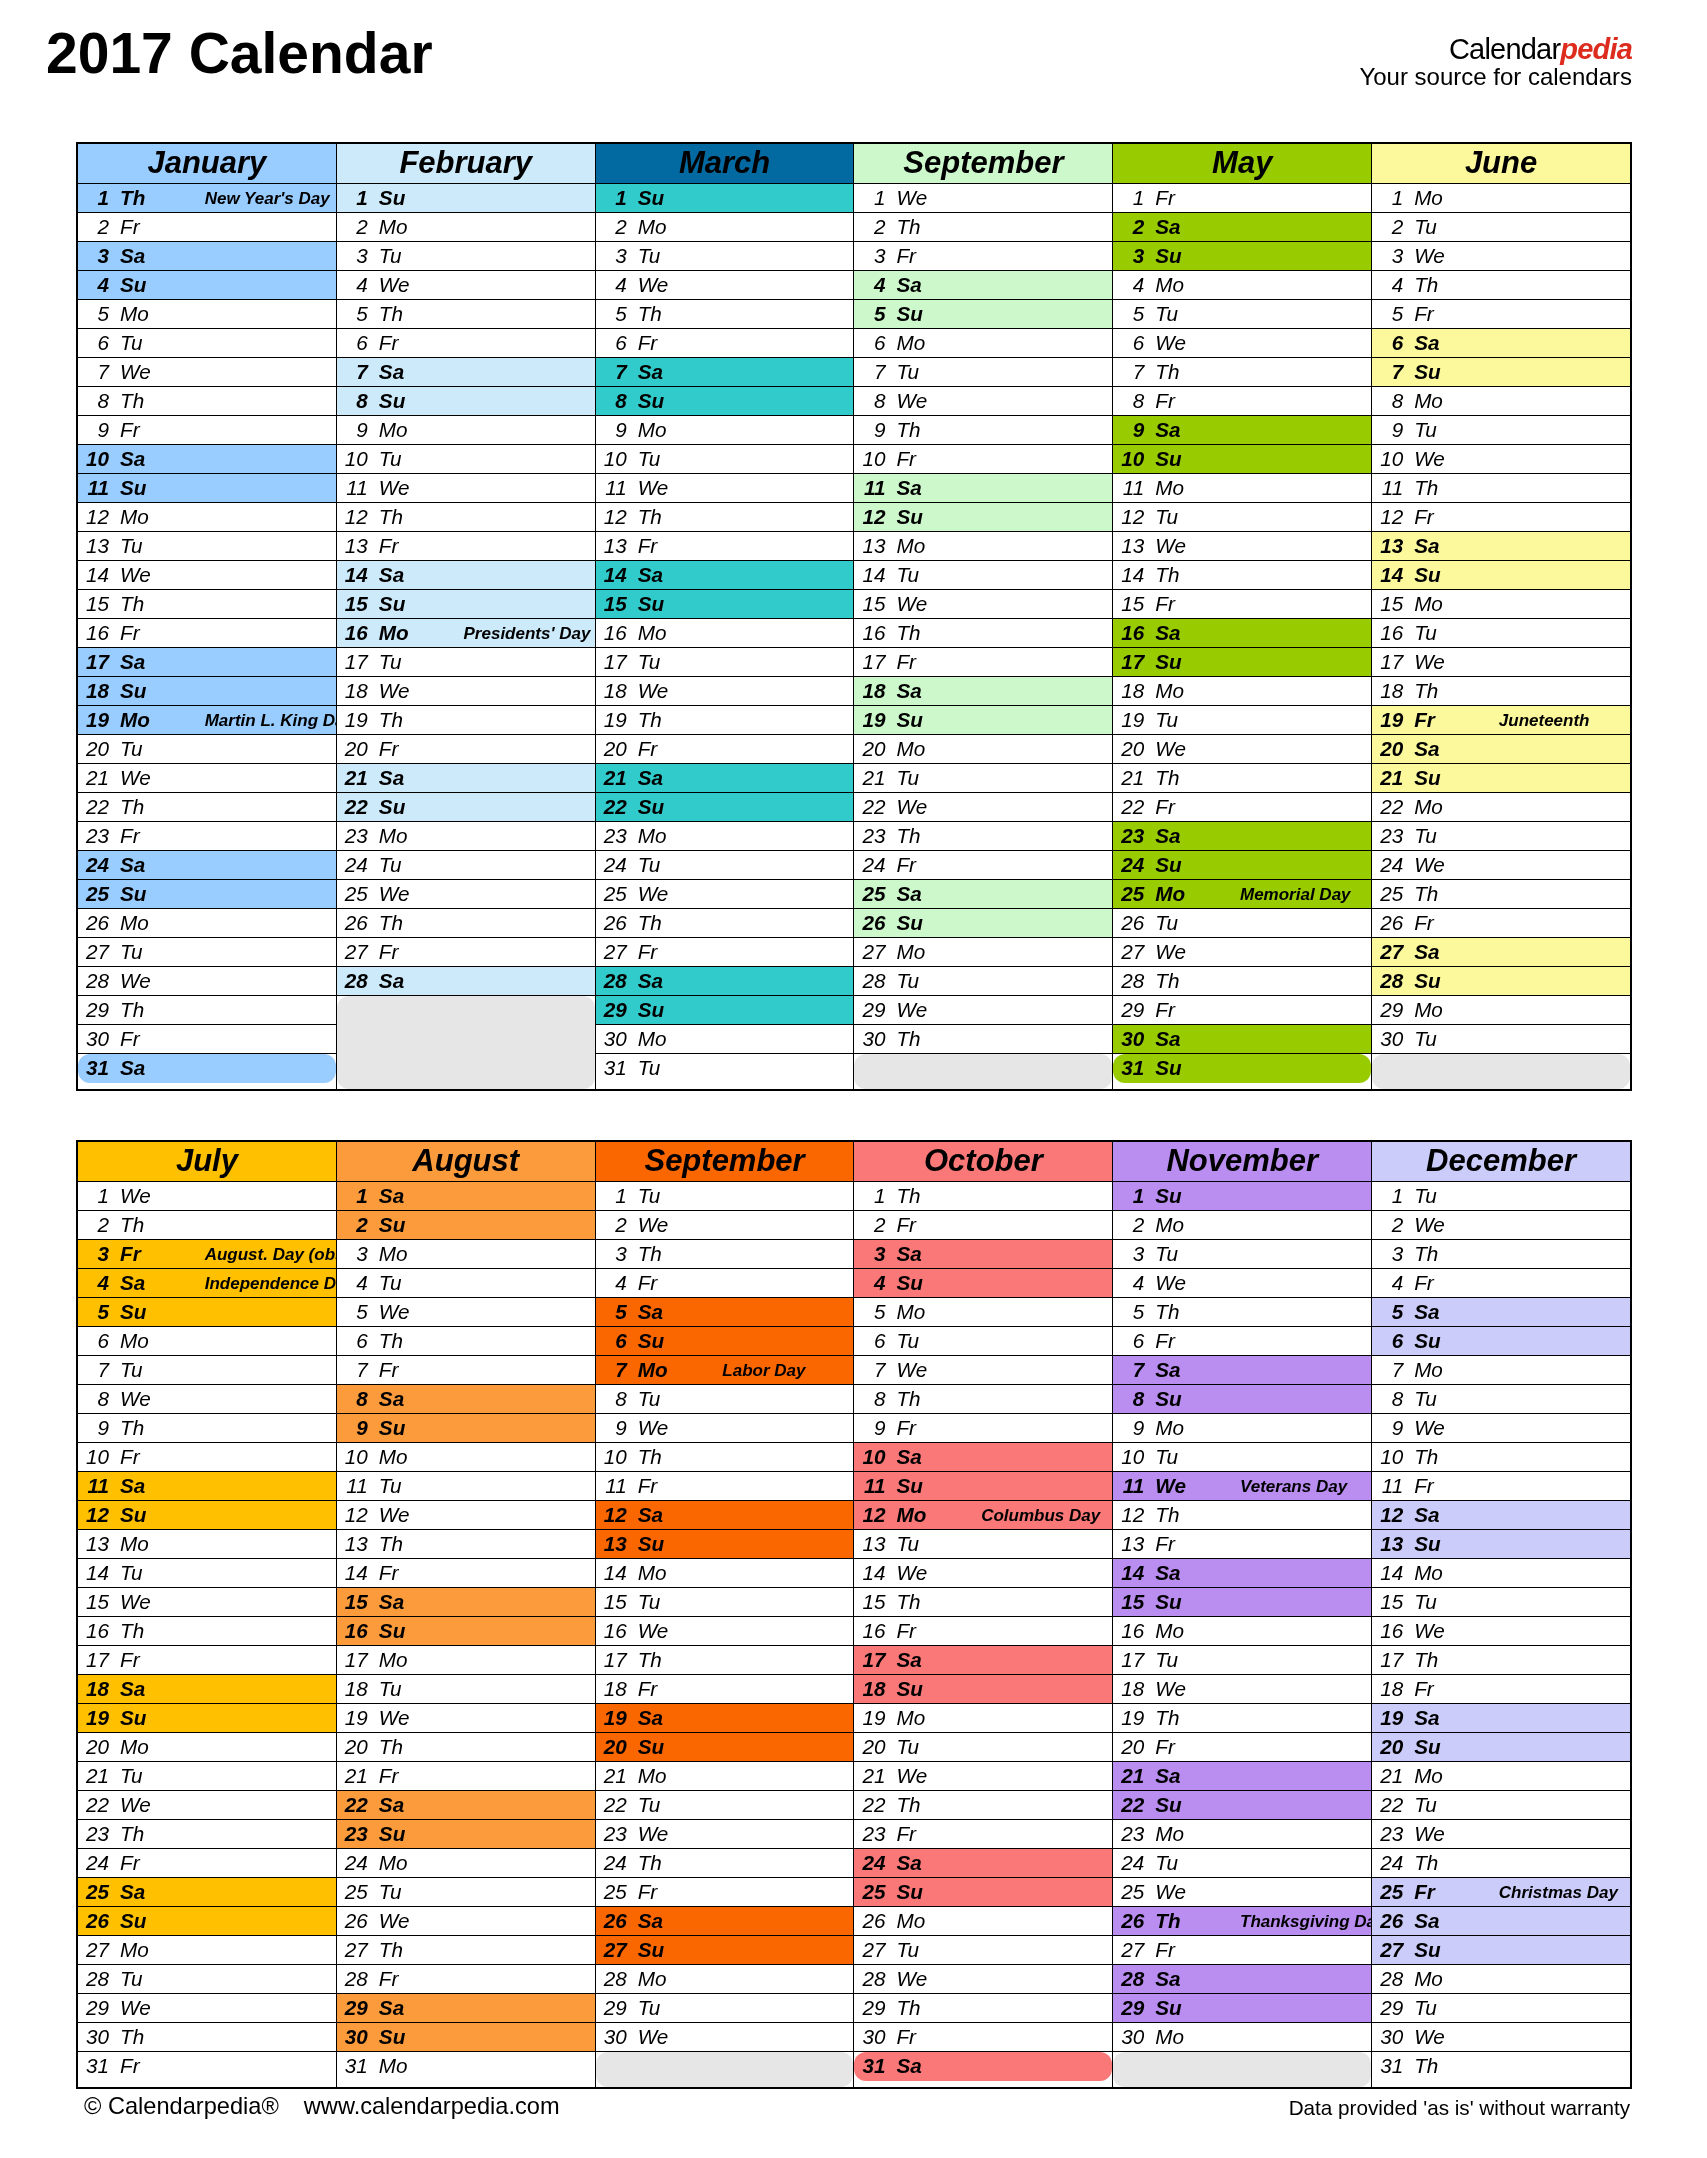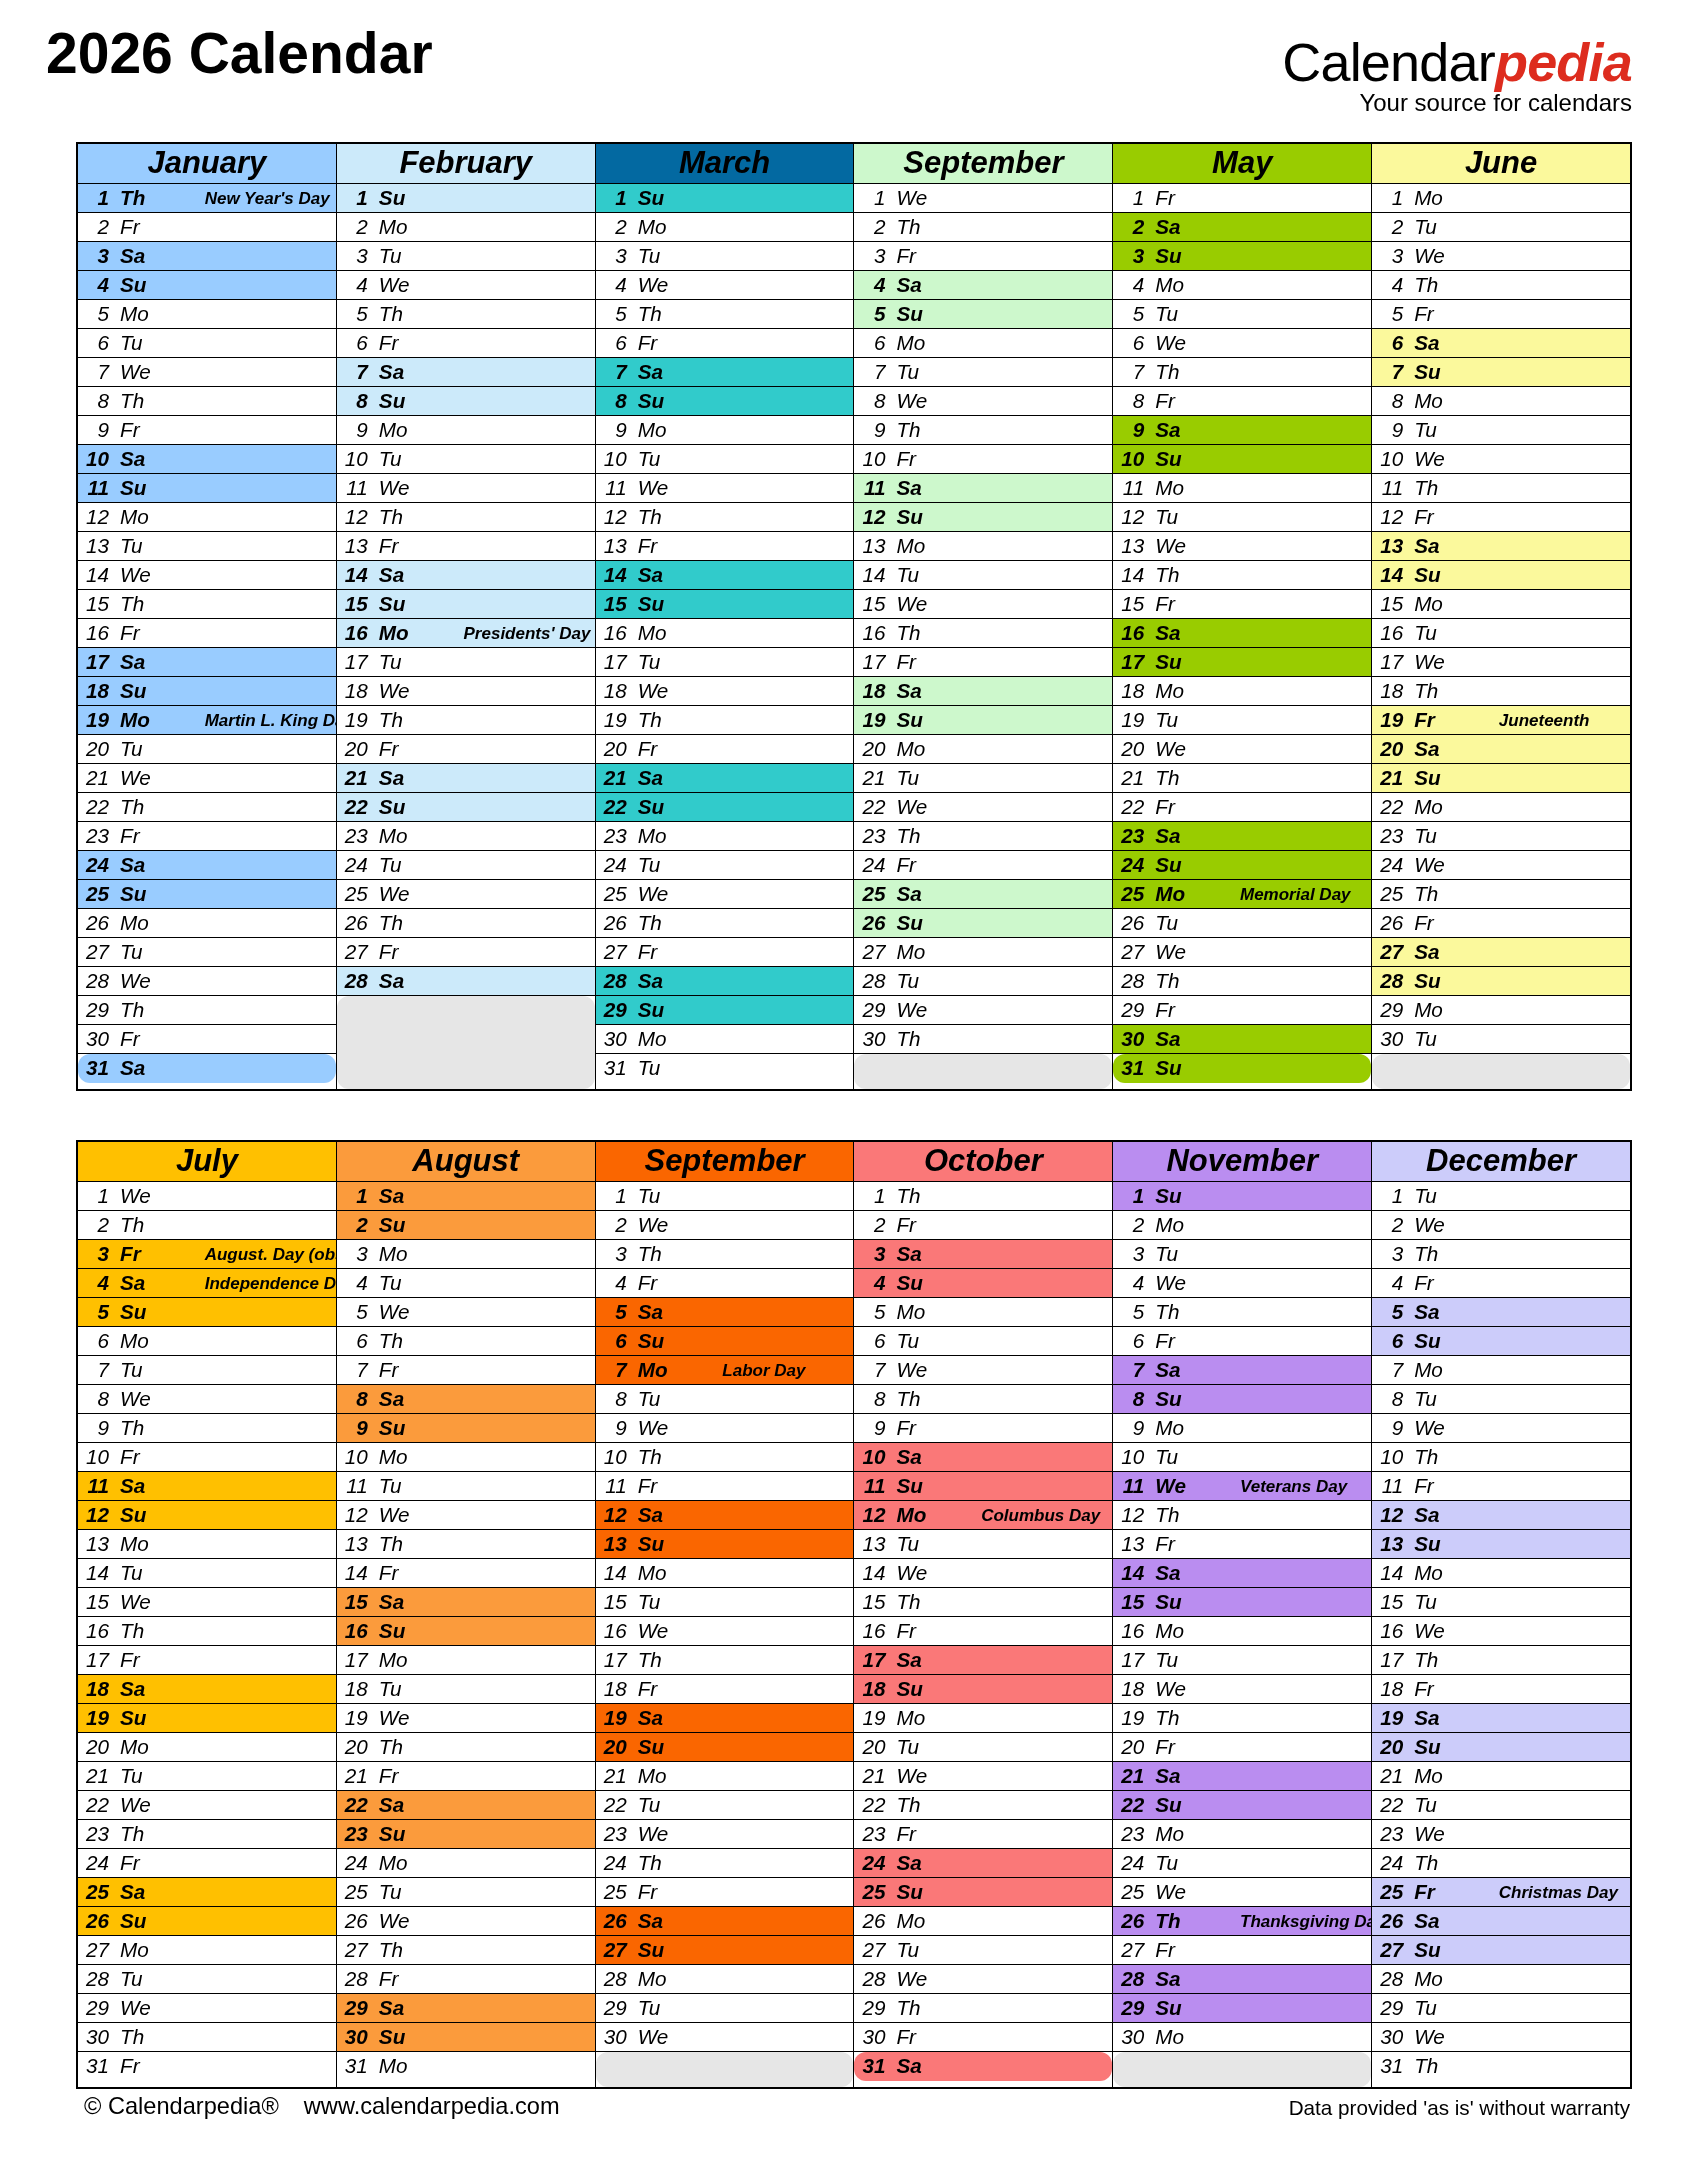--- a/index.html
+++ b/index.html
@@ -7,21 +7,21 @@
   body {
     width:1708px; height:2159px; position:relative;
     background:#ffffff; color:#000;
     font-family:"Liberation Sans", sans-serif;
   }
   .page-title {
     position:absolute; left:46px; top:20px; margin:0;
     font-size:57px; font-weight:bold; letter-spacing:0;
   }
   .logo { position:absolute; right:76px; top:35px; text-align:right; line-height:1.02; }
-  .logo-main { font-size:54px; letter-spacing:-0.8px; }
+  .logo-main { font-size:29px; letter-spacing:-0.8px; }
   .logo-pedia { font-weight:bold; font-style:italic; }
   .logo-tagline { display:block; font-size:24px; margin-top:0.8px; }
 
   .cal-table {
     position:absolute; left:76px; width:1556px; height:949px;
     border:2.5px solid #000; display:flex; background:#fff;
   }
   #cal-top    { top:142px; }
   #cal-bottom { top:1140px; }
 
@@ -45,21 +45,21 @@
   .hl .num, .hl .wd { font-weight:bold; }
   .filler { flex:1 1 auto; }
 
   .footer-left  { position:absolute; left:84px; top:2093px; font-size:23.6px; }
   .footer-left .site { margin-left:25px; }
   .footer-right { position:absolute; right:78px; top:2096px; font-size:20.7px; }
 </style>
 </head>
 <body>
 
-<h1 class="page-title">2026 Calendar</h1>
+<h1 class="page-title">2017 Calendar</h1>
 
 <div class="logo">
   <span class="logo-main"><span>Calendar</span><span class="logo-pedia" id="logo-pedia" style="color: rgb(221, 44, 30);">pedia</span></span>
   <span class="logo-tagline">Your source for calendars</span>
 </div>
 
 <div class="cal-table" id="cal-top">
     <div class="month">
       <div class="month-header" style="background: rgb(153, 204, 255);">January</div>
       <div class="day-row hl" style="background: rgb(153, 204, 255);">

